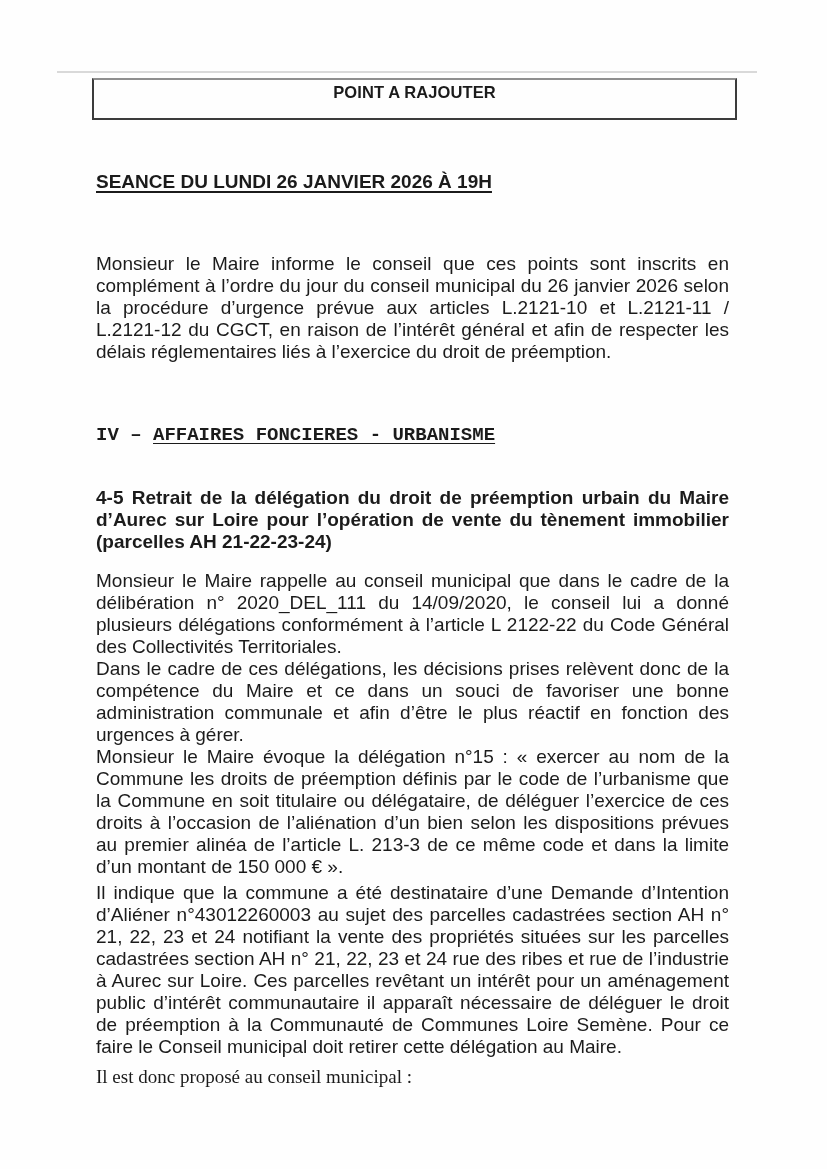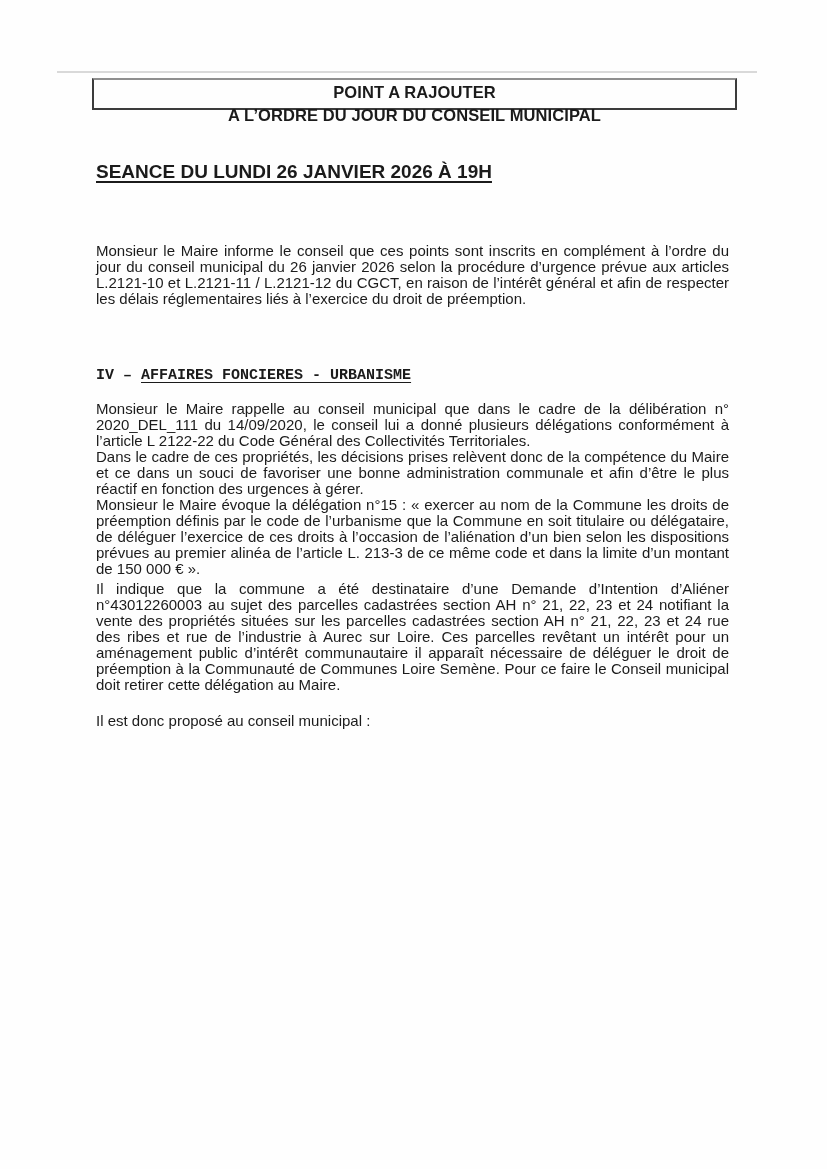--- a/index.html
+++ b/index.html
@@ -23,43 +23,43 @@
     width: 700px;
     height: 2px;
     background: #d9d9d9;
   }
   .title-box {
     position: relative;
     margin: 78px 90px 0 92px;
     border: 2px solid #3c3c3c;
     border-top-color: #8f8f8f;
     box-sizing: border-box;
-    height: 32px;
+    height: 42px;
     text-align: center;
     font-weight: bold;
     font-size: 16.5px;
     line-height: 23px;
     padding-top: 1px;
     letter-spacing: 0.1px;
   }
   .session-heading {
     margin: 50px 98px 0 96px;
     font-weight: bold;
     font-size: 19px;
     line-height: 24px;
   }
   .session-heading .u {
     text-decoration: underline;
     text-underline-offset: 3px;
     text-decoration-thickness: 2px;
   }
   p.body, .section-heading, p.item-heading {
     margin: 0 98px 0 96px;
-    font-size: 15px;
-    line-height: 16px;
+    font-size: 19px;
+    line-height: 22px;
   }
   p.body {
     text-align: justify;
   }
   p.intro        { margin-top: 59px; }
   .section-heading {
     margin-top: 61px;
     font-weight: bold;
     font-family: Liberation Mono, monospace;
   }
@@ -68,49 +68,49 @@
     text-underline-offset: 3px;
   }
   p.item-heading {
     margin-top: 41px;
     font-weight: bold;
     text-align: justify;
   }
   p.grp-first    { margin-top: 17px; }
   p.grp          { margin-top: 0; }
   p.dia          { margin-top: 4px; }
-  p.proposal-intro { margin-top: 20px; text-align: left; }
+  p.proposal-intro { margin-top: 8px; text-align: left; font-family: Liberation Serif, serif; }
   p.proposal-item  { margin-top: 17px; }
 </style>
 </head>
 <body>
 
 <div class="page">
 
   <div class="scan-line"></div>
 
   <div class="title-box">
     <div>POINT A RAJOUTER</div>
-    <div>A L’ORDRE DU JOUR DU CONSEIL MUNICIPAL</div>
   </div>
 
   <div class="session-heading">
     <span class="u">SEANCE DU LUNDI 26 JANVIER 2026 À 19H</span>
   </div>
 
   <p class="body intro">Monsieur le Maire informe le conseil que ces points sont inscrits en complément à l’ordre du jour du conseil municipal du 26 janvier 2026 selon la procédure d’urgence prévue aux articles L.2121-10 et L.2121-11 / L.2121-12 du CGCT, en raison de l’intérêt général et afin de respecter les délais réglementaires liés à l’exercice du droit de préemption.</p>
 
   <div class="section-heading">
     <span>IV – </span><span class="u">AFFAIRES FONCIERES - URBANISME</span>
   </div>
 
+  <p class="item-heading">4-5 Retrait de la délégation du droit de préemption urbain du Maire d’Aurec sur Loire pour l’opération de vente du tènement immobilier (parcelles AH 21-22-23-24)</p>
 
   <p class="body grp-first">Monsieur le Maire rappelle au conseil municipal que dans le cadre de la délibération n° 2020_DEL_111 du 14/09/2020, le conseil lui a donné plusieurs délégations conformément à l’article L 2122-22 du Code Général des Collectivités Territoriales.</p>
 
-  <p class="body grp">Dans le cadre de ces propriétés, les décisions prises relèvent donc de la compétence du Maire et ce dans un souci de favoriser une bonne administration communale et afin d’être le plus réactif en fonction des urgences à gérer.</p>
+  <p class="body grp">Dans le cadre de ces délégations, les décisions prises relèvent donc de la compétence du Maire et ce dans un souci de favoriser une bonne administration communale et afin d’être le plus réactif en fonction des urgences à gérer.</p>
 
   <p class="body grp">Monsieur le Maire évoque la délégation n°15 : « exercer au nom de la Commune les droits de préemption définis par le code de l’urbanisme que la Commune en soit titulaire ou délégataire, de déléguer l’exercice de ces droits à l’occasion de l’aliénation d’un bien selon les dispositions prévues au premier alinéa de l’article L. 213-3 de ce même code et dans la limite d’un montant de 150 000 € ».</p>
 
   <p class="body dia">Il indique que la commune a été destinataire d’une Demande d’Intention d’Aliéner n°43012260003 au sujet des parcelles cadastrées section AH n° 21, 22, 23 et 24 notifiant la vente des propriétés situées sur les parcelles cadastrées section AH n° 21, 22, 23 et 24 rue des ribes et rue de l’industrie à Aurec sur Loire. Ces parcelles revêtant un intérêt pour un aménagement public d’intérêt communautaire il apparaît nécessaire de déléguer le droit de préemption à la Communauté de Communes Loire Semène. Pour ce faire le Conseil municipal doit retirer cette délégation au Maire.</p>
 
   <p class="body proposal-intro">Il est donc proposé au conseil municipal :</p>
 
 
 </div>
 

